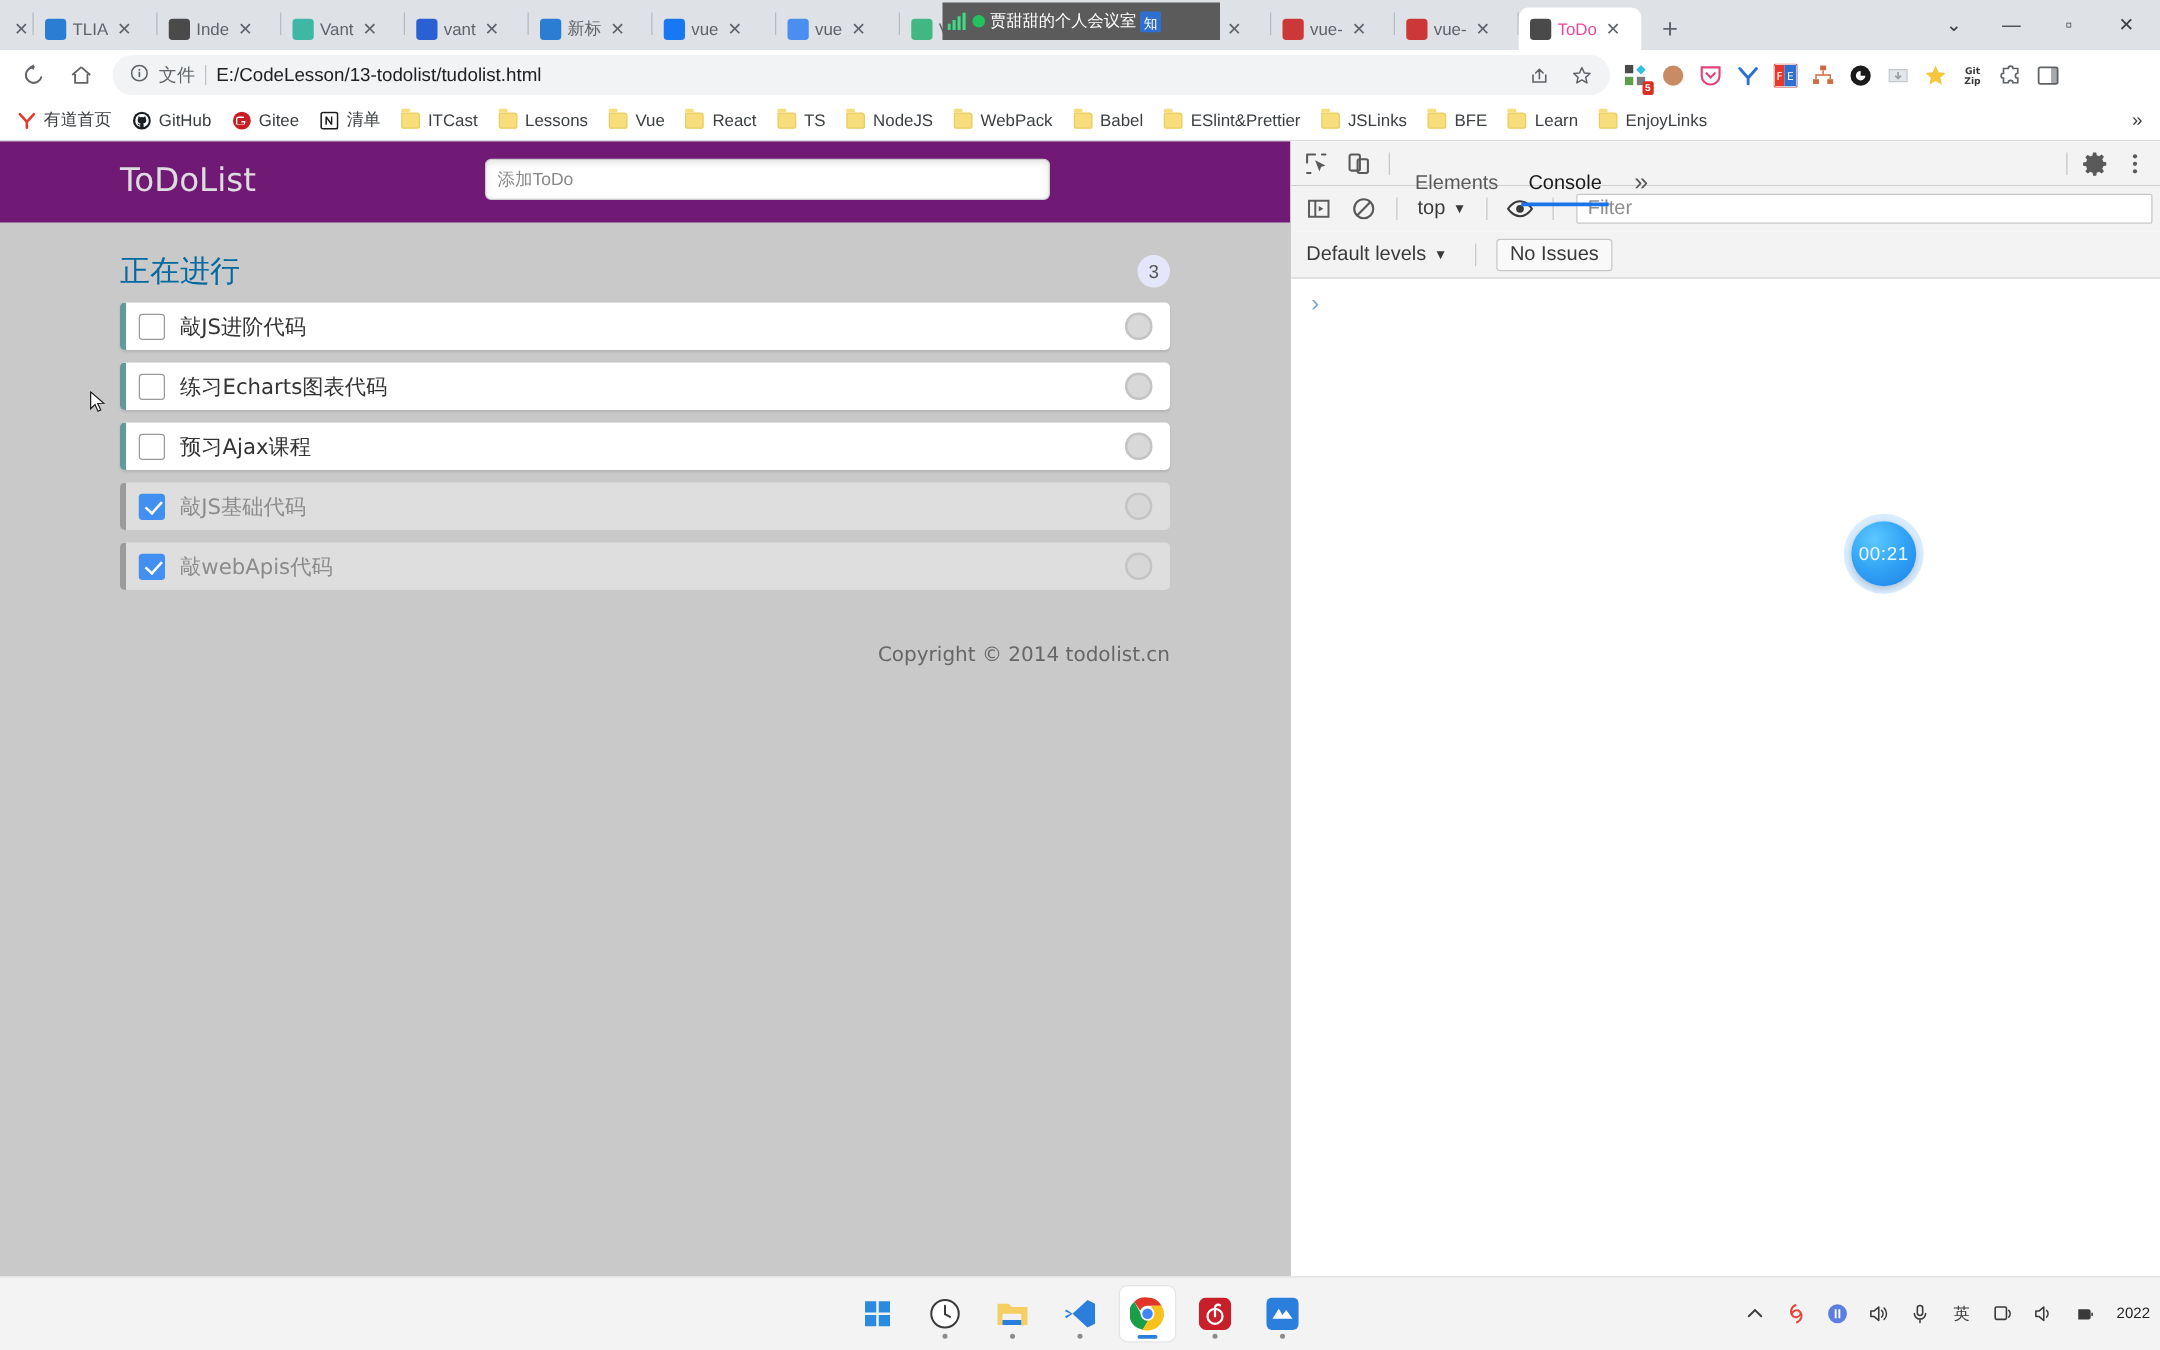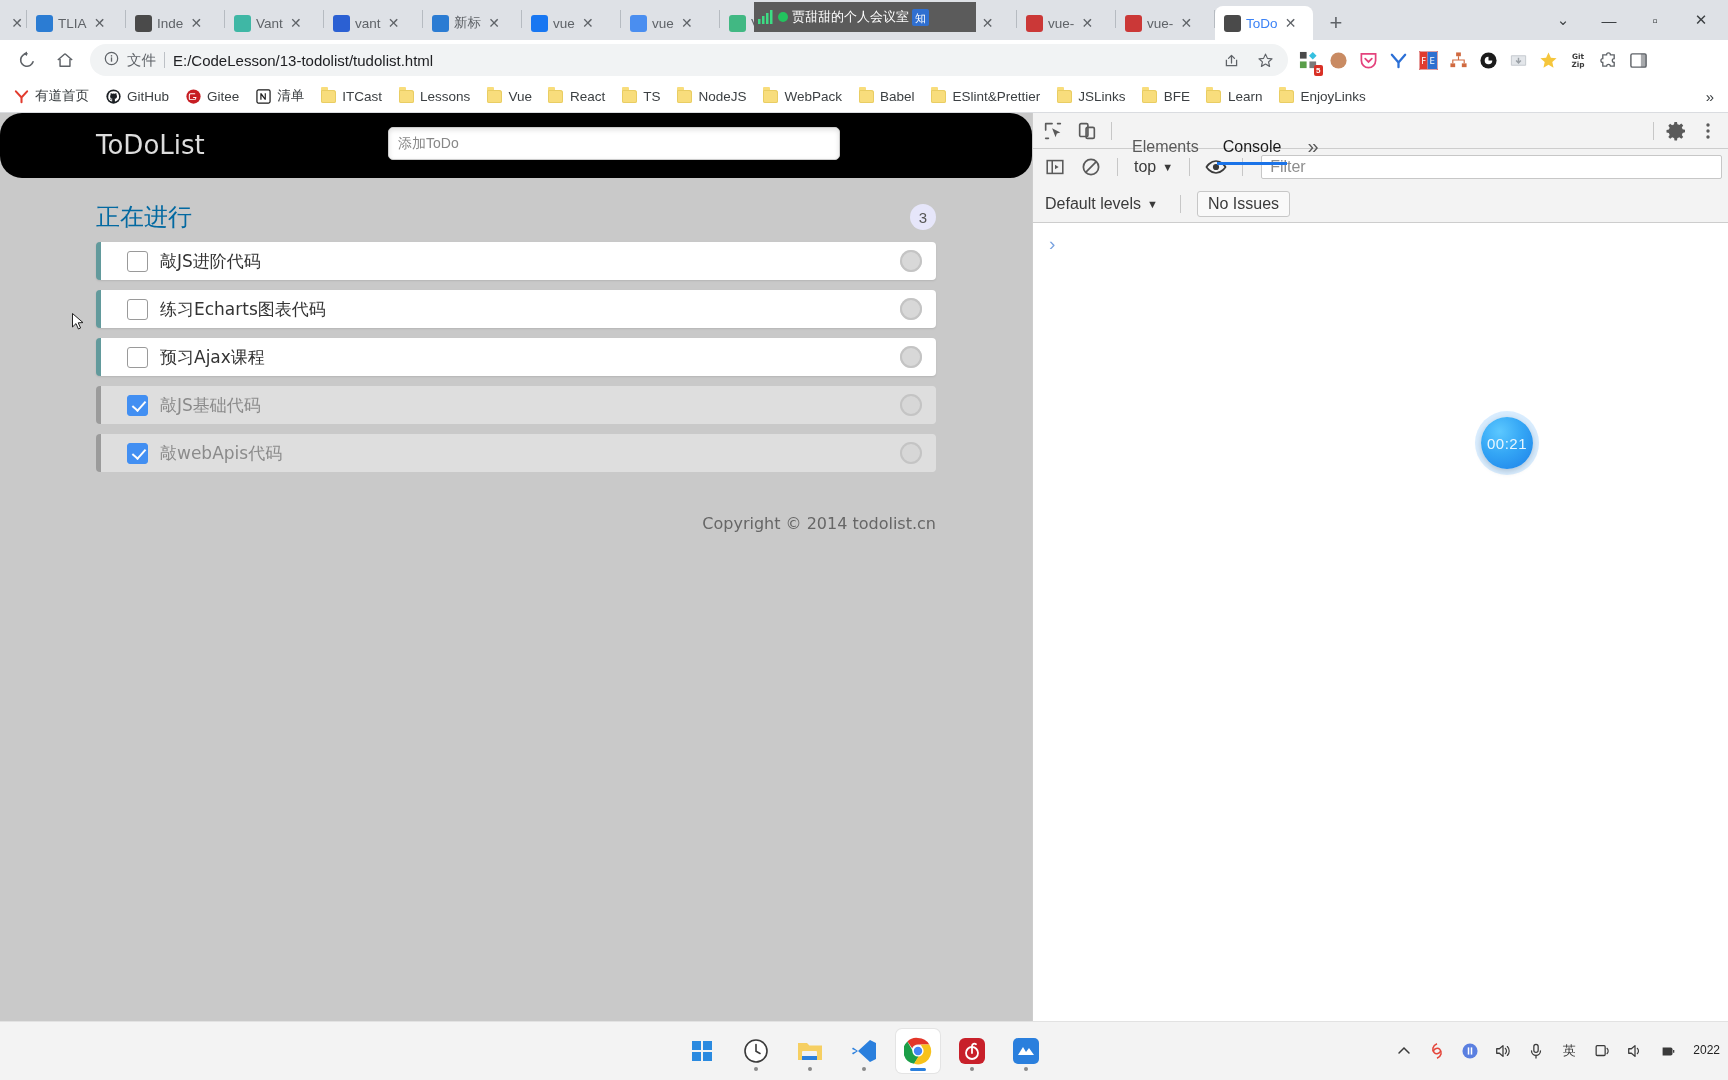--- a/index.html
+++ b/index.html
@@ -33,21 +33,21 @@
   .tab .tlabel {
     font-size: 13.5px; white-space: nowrap; overflow: hidden;
     max-width: 44px; color: #5f6368;
   }
   .tab .tclose {
     width: 16px; height: 16px; flex: 0 0 16px;
     display: flex; align-items: center; justify-content: center;
     font-size: 14px; color: #5f6368;
   }
   .tab.active { background: #fff; }
-  .tab.active .tlabel { color: #3b82f6; }
+  .tab.active .tlabel { color: #ec4899; }
   .tabsep { width: 1px; height: 18px; background: #b6bbc1; flex: 0 0 1px; align-self: center; margin-bottom: 2px; }
   .newtab {
     width: 34px; height: 34px; margin-left: 6px;
     display: flex; align-items: center; justify-content: center;
     font-size: 22px; color: #5f6368; font-weight: 300; flex: 0 0 34px;
   }
   .tabstrip-right {
     margin-left: auto; display: flex; align-items: center;
     height: 40px; padding-right: 4px;
   }
@@ -120,23 +120,22 @@
   }
   .bm .bmlabel { font-size: 13.5px; color: #3c4043; white-space: nowrap; }
   .bm-chev { margin-left: auto; padding: 0 8px; color: #3c4043; font-size: 15px; flex: 0 0 auto; }
 
   
   .page {
     position: absolute; top: 113px; left: 0; width: 1032px; height: 908px;
     background: #c9c9c9; overflow: hidden;
   }
   .todo-header {
-    width: 1032px; height: 65px; background: #000000;
+    width: 1032px; height: 65px; background: #701a75;
     position: relative;
-    border-radius: 22px;
   }
   .todo-brand {
     position: absolute; left: 96px; top: 17px;
     color: #ddd; font-size: 26px; font-weight: normal;
     font-family: "DejaVu Sans", sans-serif;
   }
   .todo-input {
     position: absolute; left: 388px; top: 14px; width: 452px; height: 33px;
     background: #fff; border: 1px solid #ccc; border-radius: 5px;
     padding: 0 9px; font-size: 14px; color: #888;
@@ -153,21 +152,21 @@
     font-family: "DejaVu Sans", sans-serif;
   }
   .sec-count {
     width: 26px; height: 26px; border-radius: 13px;
     background: #e6e6fa; color: #555; font-size: 15px;
     display: flex; align-items: center; justify-content: center;
   }
   .todo-item {
     height: 38px; margin-bottom: 10px; border-radius: 4px;
     display: flex; align-items: center; position: relative;
-    padding-left: 26px; padding-right: 14px;
+    padding-left: 10px; padding-right: 14px;
   }
   .todo-item.todo {
     background: #fff; border-left: 5px solid #629a9c;
     box-shadow: 0 1px 2px rgba(0,0,0,.1);
   }
   .todo-item.done {
     background: #e0e0e0; border-left: 5px solid #999;
     opacity: .95;
   }
   .cb {

